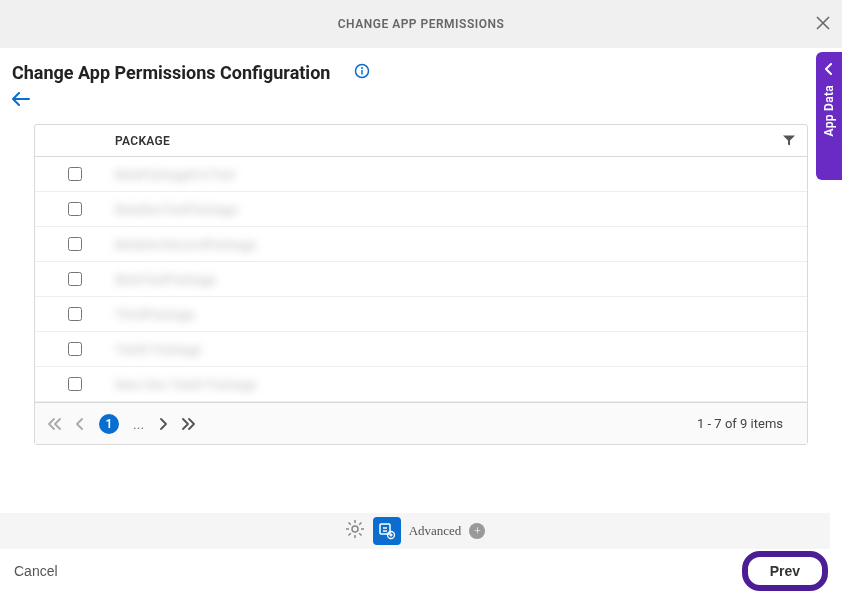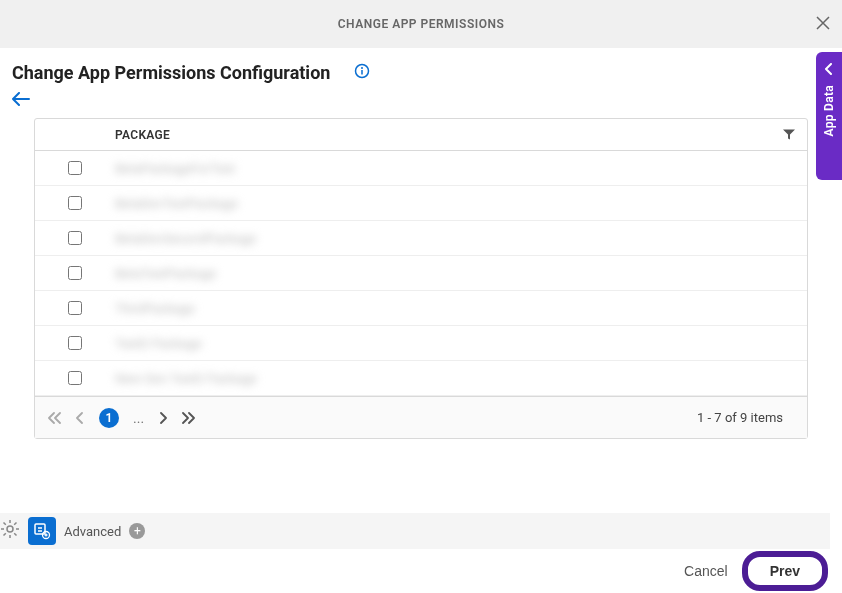--- a/index.html
+++ b/index.html
@@ -13,21 +13,21 @@
 
 .page-title-row { padding: 14px 12px 6px 12px; display: flex; align-items: center; gap: 24px; }
 .page-title { font-size: 18px; font-weight: 700; color: #222; }
 .info-icon { color: #0a6ed1; cursor: pointer; }
 
 
 .back-row { padding: 2px 12px 8px 12px; }
 .back-arrow { color: #0a6ed1; cursor: pointer; }
 
 
-.table-wrap { margin: 0 34px 0 34px; border: 1px solid #d9d9d9; border-radius: 3px; background: #fff; }
+.table-wrap { margin: 6px 34px 0 34px; border: 1px solid #d9d9d9; border-radius: 3px; background: #fff; }
 .table-header { display: flex; align-items: center; height: 32px; border-bottom: 1px solid #d9d9d9; position: relative; }
 .table-header-checkcol { width: 80px; }
 .table-header-label { font-size: 12px; font-weight: 600; color: #333; letter-spacing: 0.3px; }
 .filter-icon { position: absolute; right: 12px; top: 50%; transform: translateY(-50%); color: #555; cursor: pointer; }
 
 .table-row { display: flex; align-items: center; height: 35px; border-bottom: 1px solid #eee; }
 .table-row:last-child { border-bottom: none; }
 .row-check { width: 80px; display: flex; justify-content: center; align-items: center; }
 .row-check input { width: 14px; height: 14px; cursor: pointer; }
 .row-text { font-size: 13px; color: #bbb; filter: blur(4px); user-select: none; }
@@ -40,29 +40,29 @@
 .page-current { width: 20px; height: 20px; border-radius: 50%; background: #0a6ed1; color: #fff; font-size: 12px; font-weight: 600; display: flex; align-items: center; justify-content: center; }
 .page-dots { color: #777; font-size: 14px; }
 .page-info { margin-left: auto; margin-right: 12px; font-size: 13px; color: #444; }
 
 
 .side-tab { position: absolute; right: 0; top: 52px; width: 26px; height: 128px; background: #6a2bc5; border-radius: 6px 0 0 6px; display: flex; flex-direction: column; align-items: center; padding-top: 8px; cursor: pointer; }
 .side-tab-chevron { color: #fff; margin-bottom: 6px; }
 .side-tab-label { color: #fff; font-size: 12px; font-weight: 600; writing-mode: vertical-rl; transform: rotate(180deg); letter-spacing: 0.3px; }
 
 
-.bottom-toolbar { position: absolute; bottom: 44px; left: 0; right: 12px; height: 36px; background: #f5f5f5; display: flex; align-items: center; gap: 8px; }
+.bottom-toolbar { position: absolute; bottom: 44px; left: 0; right: 12px; height: 36px; background: #f5f5f5; display: flex; align-items: center; justify-content: center; gap: 8px; font-family: Liberation Serif, serif; }
 .tb-gear { color: #888; cursor: pointer; }
 .tb-active { width: 28px; height: 28px; background: #0a6ed1; border-radius: 4px; display: flex; align-items: center; justify-content: center; cursor: pointer; }
 .tb-active svg { color: #fff; }
 .tb-advanced { font-size: 13px; color: #555; cursor: pointer; }
 .tb-plus { width: 16px; height: 16px; border-radius: 50%; background: #999; color: #fff; font-size: 12px; line-height: 16px; text-align: center; cursor: pointer; }
 
 
-.footer { position: absolute; bottom: 0; left: 0; right: 0; height: 44px; display: flex; align-items: center; justify-content: flex-end; gap: 14px; padding: 0 14px; background: #fff; }
+.footer { position: absolute; bottom: 0; left: 0; right: 0; height: 44px; display: flex; align-items: center; justify-content: space-between; gap: 14px; padding: 0 14px; background: #fff; }
 .btn-cancel { font-size: 14px; color: #555; cursor: pointer; background: none; border: none; }
 .btn-prev { font-size: 14px; color: #333; background: #fff; border: 6px solid #4c1d95; border-radius: 18px; padding: 6px 22px; cursor: pointer; font-weight: 600; }
 .btn-finish { font-size: 14px; color: #fff; background: #0a6ed1; border: none; border-radius: 18px; padding: 7px 22px; cursor: pointer; font-weight: 700; }
 </style>
 </head>
 <body>
 
 <div class="header-bar">
   <div class="header-title">CHANGE APP PERMISSIONS</div>
   <div class="close-btn">

